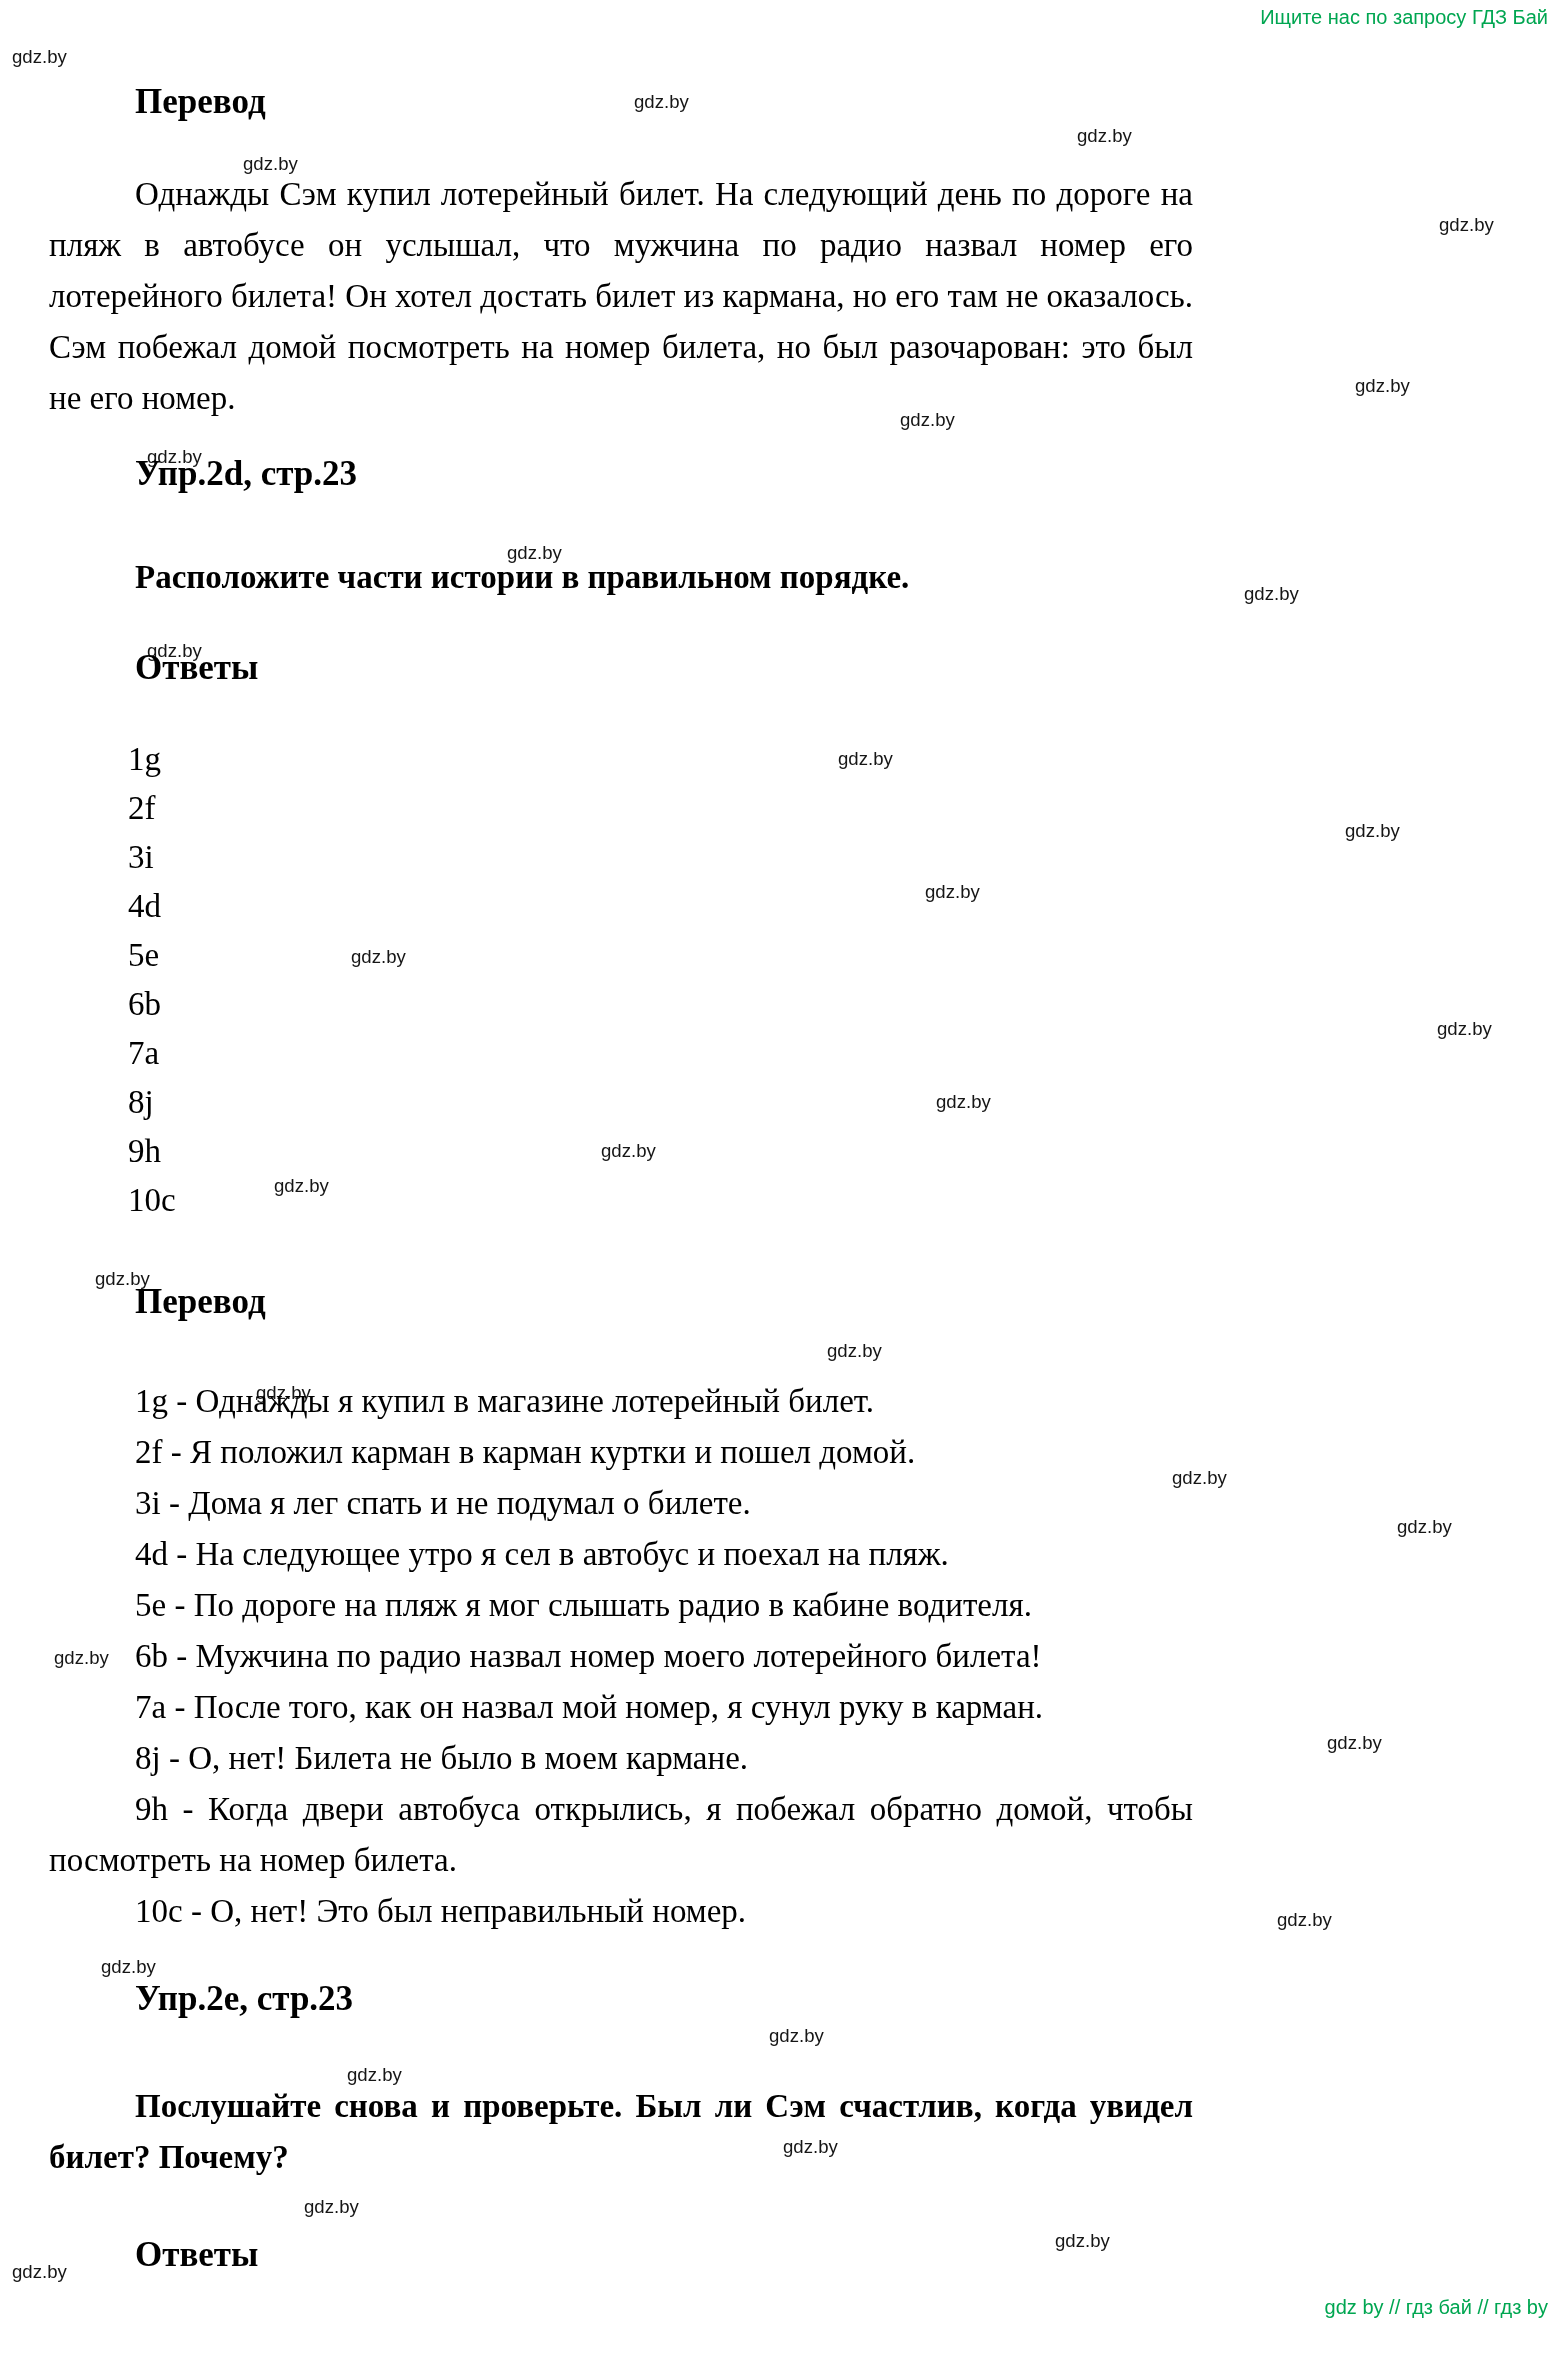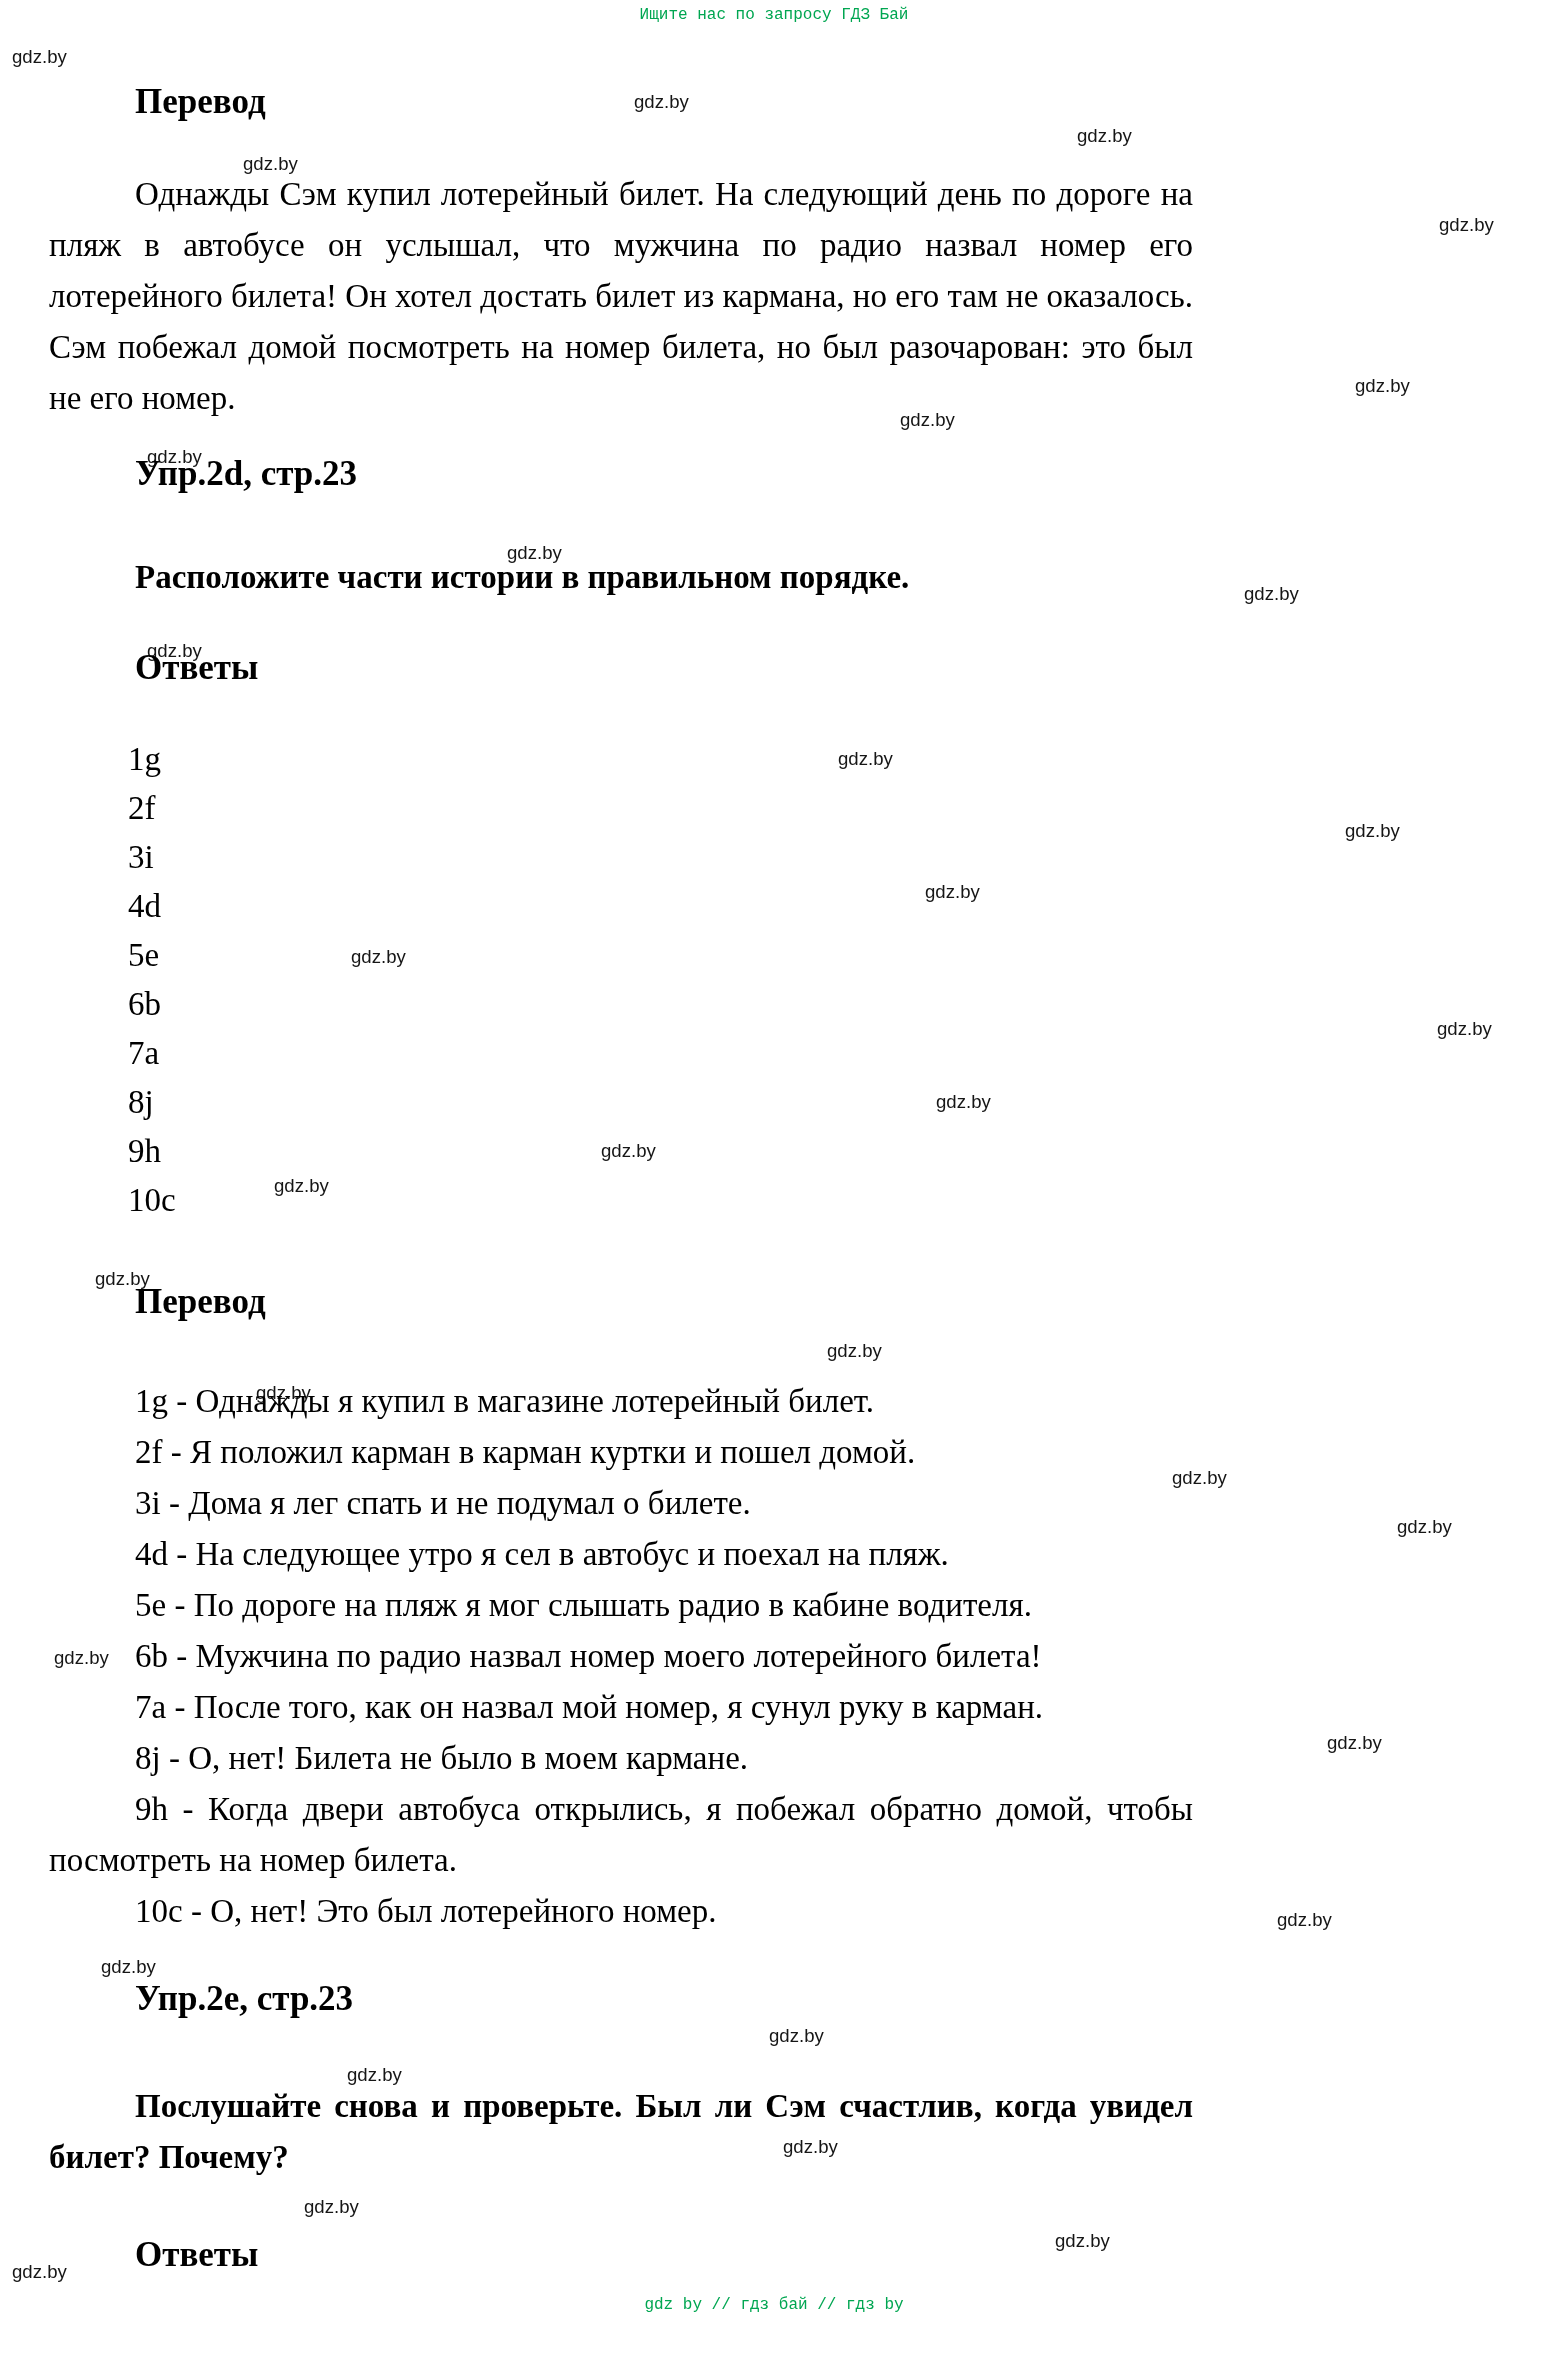--- a/index.html
+++ b/index.html
@@ -10,23 +10,23 @@
     color:#000;
   }
   .page {
     position:relative;
     width:1548px; height:2377px;
     background:#ffffff;
     overflow:hidden;
   }
   .green-note {
     position:absolute; left:0; width:100%;
-    text-align:center;
-    font-family:Liberation Mono, monospace;
-    font-size:16px;
+    text-align:right;
+    font-family:Liberation Sans, sans-serif;
+    font-size:20px;
     color:var(--green,#00a651);
     white-space:nowrap;
   }
   .green-header { top:6px; }
   .green-footer { top:2296px; }
   .wm-layer { position:absolute; inset:0; pointer-events:none; }
   .wm {
     position:absolute;
     font-family:"Liberation Sans","DejaVu Sans",sans-serif;
     font-size:18.6px;
@@ -145,21 +145,21 @@
     <div class="trans-list" id="translations-list">
         <p class="trans-item">1g - Однажды я купил в магазине лотерейный билет.</p>
         <p class="trans-item">2f - Я положил карман в карман куртки и пошел домой.</p>
         <p class="trans-item">3i - Дома я лег спать и не подумал о билете.</p>
         <p class="trans-item">4d - На следующее утро я сел в автобус и поехал на пляж.</p>
         <p class="trans-item">5e - По дороге на пляж я мог слышать радио в кабине водителя.</p>
         <p class="trans-item">6b - Мужчина по радио назвал номер моего лотерейного билета!</p>
         <p class="trans-item">7a - После того, как он назвал мой номер, я сунул руку в карман.</p>
         <p class="trans-item">8j - О, нет! Билета не было в моем кармане.</p>
         <p class="trans-item">9h - Когда двери автобуса открылись, я побежал обратно домой, чтобы посмотреть на номер билета.</p>
-        <p class="trans-item">10c - О, нет! Это был лотерейного номер.</p>
+        <p class="trans-item">10c - О, нет! Это был неправильный номер.</p>
       </div>
 
     <h2 class="head h-ex2e">Упр.2е, стр.23</h2>
 
     <p class="task task-2e">Послушайте снова и проверьте. Был ли Сэм счастлив, когда увидел билет? Почему?</p>
 
     <h2 class="head h-answers2">Ответы</h2>
 
   </div>
 

